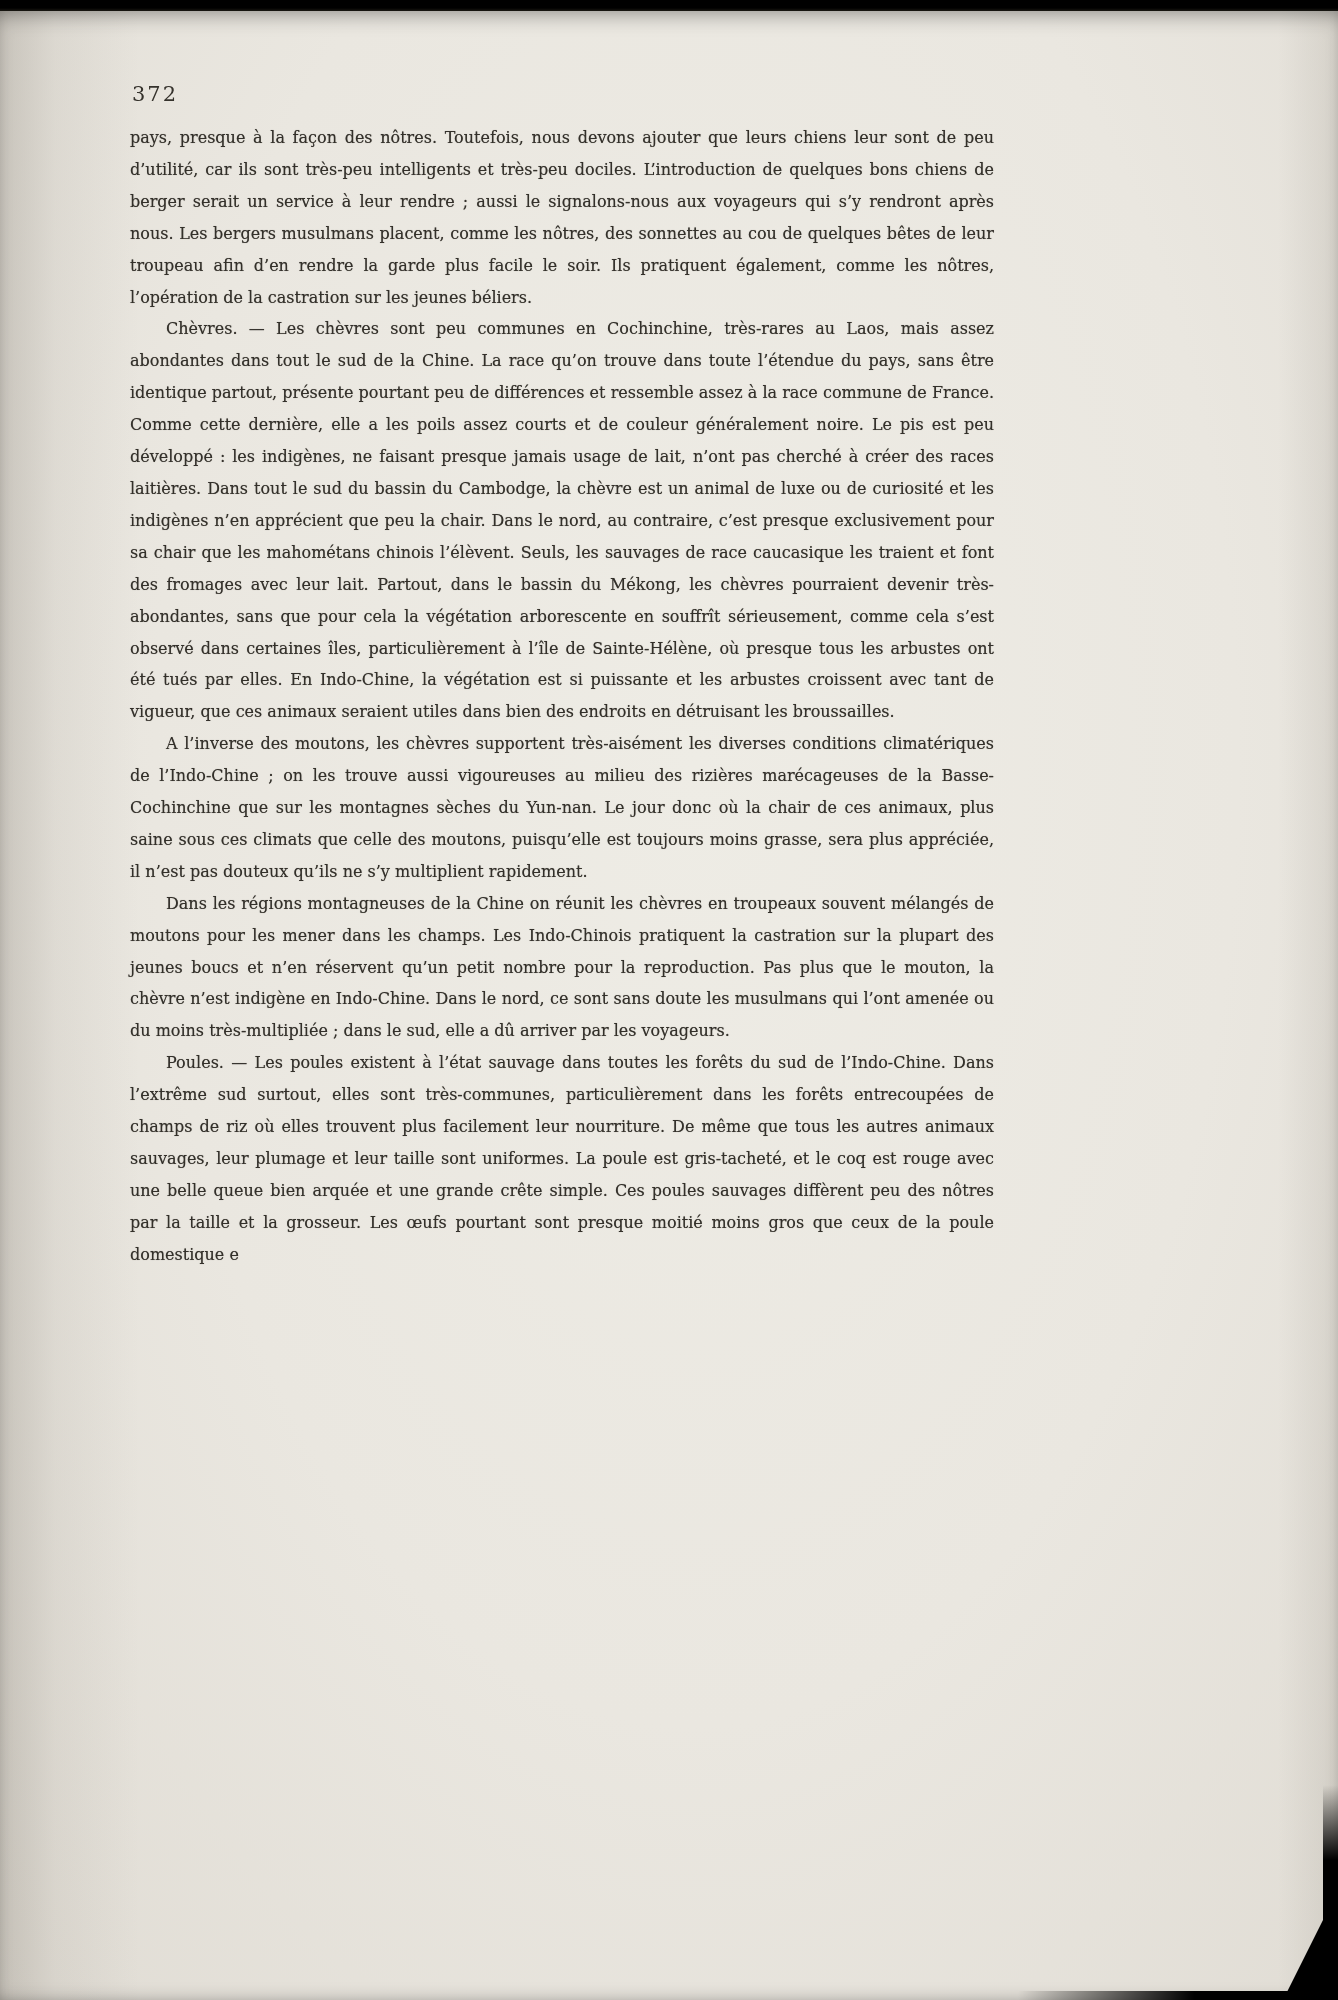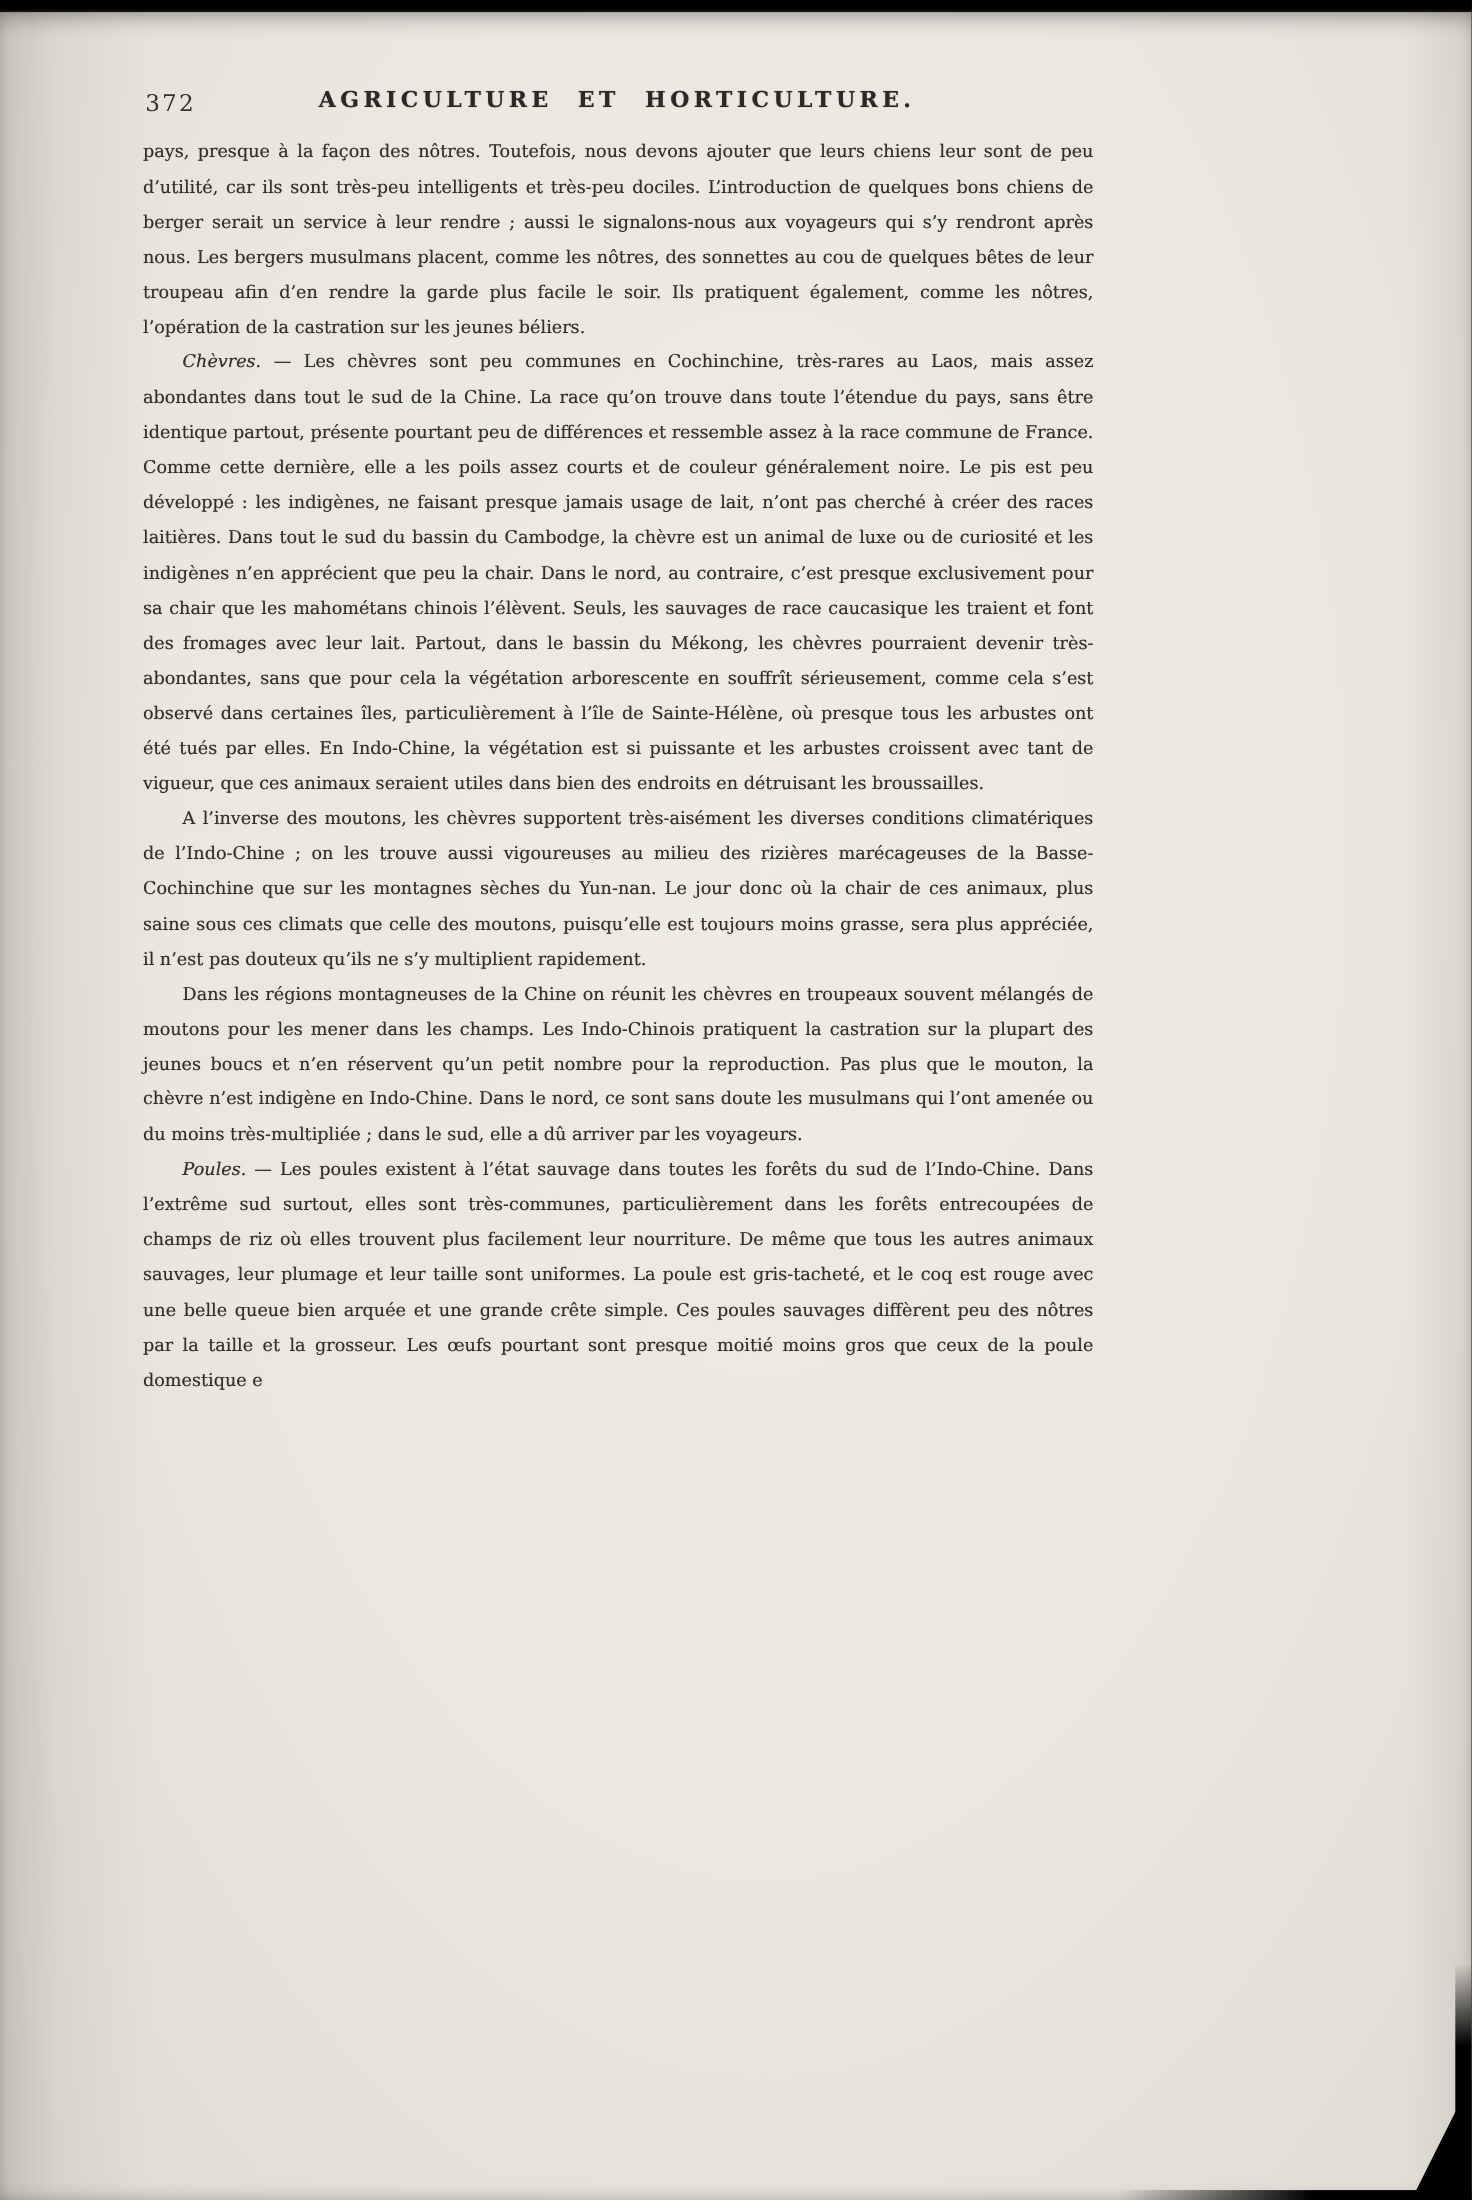--- a/index.html
+++ b/index.html
@@ -66,35 +66,34 @@
     position: absolute;
     left: 130px; top: 122px; width: 864px;
     color: #33302a;
     font-size: 16px;
     line-height: 31.9px;
     text-align: justify;
     text-shadow: 0 0 0.7px rgba(51,48,42,0.55);
   }
   .text-block p { margin: 0; }
   .text-block p.indent { text-indent: 36px; }
-  .lead { font-style: italic; }
+  .lead { }
 </style>
 </head>
 <body>
 
 <div class="scan">
   <div class="paper"></div>
   <div class="edge-top"></div>
   <div class="edge-right-bottom"></div>
   <div class="edge-bottom"></div>
   <div class="edge-corner"></div>
 
   <div class="header-row">
     <span class="page-number">372</span>
-    <span class="running-title">AGRICULTURE ET HORTICULTURE.</span>
   </div>
 
   <div class="text-block">
     <p><span class="lead"></span><span>pays, presque à la façon des nôtres. Toutefois, nous devons ajouter que leurs chiens leur sont de peu d’utilité, car ils sont très-peu intelligents et très-peu dociles. L’introduction de quelques bons chiens de berger serait un service à leur rendre ; aussi le signalons-nous aux voyageurs qui s’y rendront après nous. Les bergers musulmans placent, comme les nôtres, des sonnettes au cou de quelques bêtes de leur troupeau afin d’en rendre la garde plus facile le soir. Ils pratiquent également, comme les nôtres, l’opération de la castration sur les jeunes béliers.</span></p>
     <p class="indent"><span class="lead">Chèvres.</span><span> — Les chèvres sont peu communes en Cochinchine, très-rares au Laos, mais assez abondantes dans tout le sud de la Chine. La race qu’on trouve dans toute l’étendue du pays, sans être identique partout, présente pourtant peu de différences et ressemble assez à la race commune de France. Comme cette dernière, elle a les poils assez courts et de couleur généralement noire. Le pis est peu développé : les indigènes, ne faisant presque jamais usage de lait, n’ont pas cherché à créer des races laitières. Dans tout le sud du bassin du Cambodge, la chèvre est un animal de luxe ou de curiosité et les indigènes n’en apprécient que peu la chair. Dans le nord, au contraire, c’est presque exclusivement pour sa chair que les mahométans chinois l’élèvent. Seuls, les sauvages de race caucasique les traient et font des fromages avec leur lait. Partout, dans le bassin du Mékong, les chèvres pourraient devenir très-abondantes, sans que pour cela la végétation arborescente en souffrît sérieusement, comme cela s’est observé dans certaines îles, particulièrement à l’île de Sainte-Hélène, où presque tous les arbustes ont été tués par elles. En Indo-Chine, la végétation est si puissante et les arbustes croissent avec tant de vigueur, que ces animaux seraient utiles dans bien des endroits en détruisant les broussailles.</span></p>
     <p class="indent"><span class="lead"></span><span>A l’inverse des moutons, les chèvres supportent très-aisément les diverses conditions climatériques de l’Indo-Chine ; on les trouve aussi vigoureuses au milieu des rizières marécageuses de la Basse-Cochinchine que sur les montagnes sèches du Yun-nan. Le jour donc où la chair de ces animaux, plus saine sous ces climats que celle des moutons, puisqu’elle est toujours moins grasse, sera plus appréciée, il n’est pas douteux qu’ils ne s’y multiplient rapidement.</span></p>
     <p class="indent"><span class="lead"></span><span>Dans les régions montagneuses de la Chine on réunit les chèvres en troupeaux souvent mélangés de moutons pour les mener dans les champs. Les Indo-Chinois pratiquent la castration sur la plupart des jeunes boucs et n’en réservent qu’un petit nombre pour la reproduction. Pas plus que le mouton, la chèvre n’est indigène en Indo-Chine. Dans le nord, ce sont sans doute les musulmans qui l’ont amenée ou du moins très-multipliée ; dans le sud, elle a dû arriver par les voyageurs.</span></p>
     <p class="indent"><span class="lead">Poules.</span><span> — Les poules existent à l’état sauvage dans toutes les forêts du sud de l’Indo-Chine. Dans l’extrême sud surtout, elles sont très-communes, particulièrement dans les forêts entrecoupées de champs de riz où elles trouvent plus facilement leur nourriture. De même que tous les autres animaux sauvages, leur plumage et leur taille sont uniformes. La poule est gris-tacheté, et le coq est rouge avec une belle queue bien arquée et une grande crête simple. Ces poules sauvages diffèrent peu des nôtres par la taille et la grosseur. Les œufs pourtant sont presque moitié moins gros que ceux de la poule domestique e</span></p>
   </div>
 </div>

